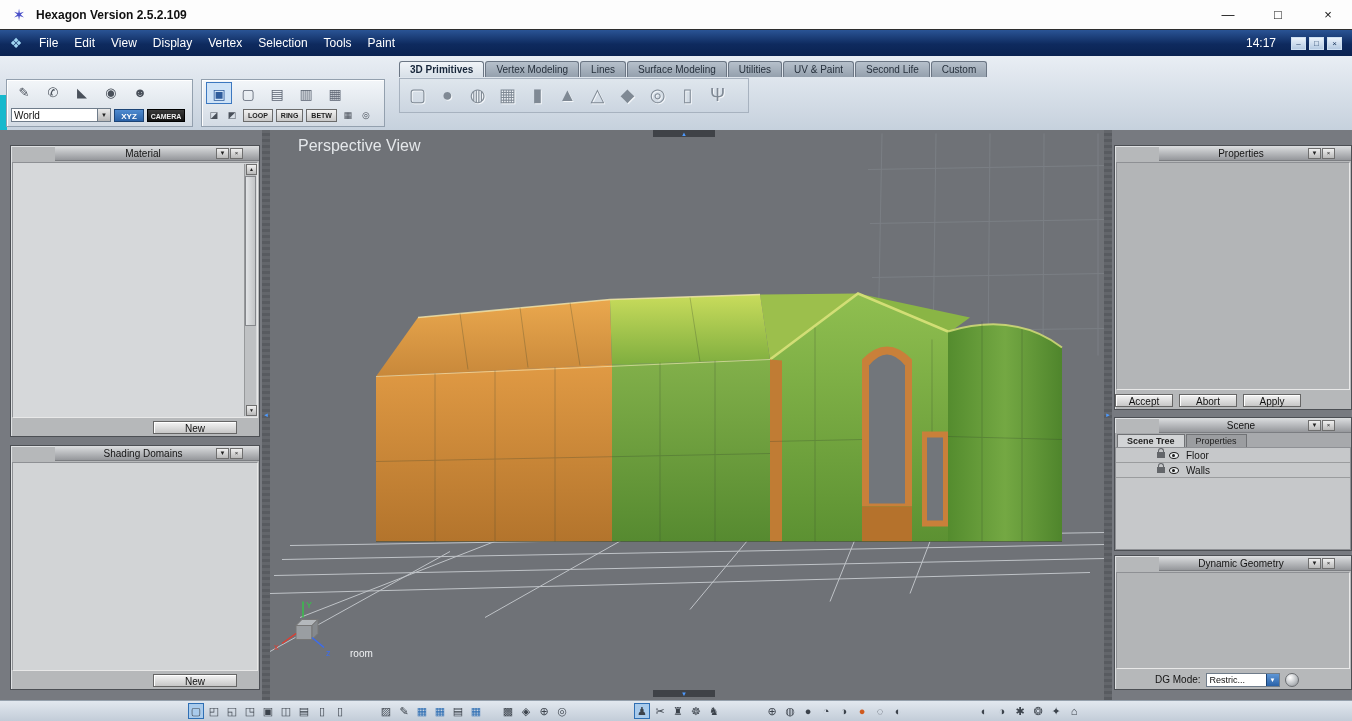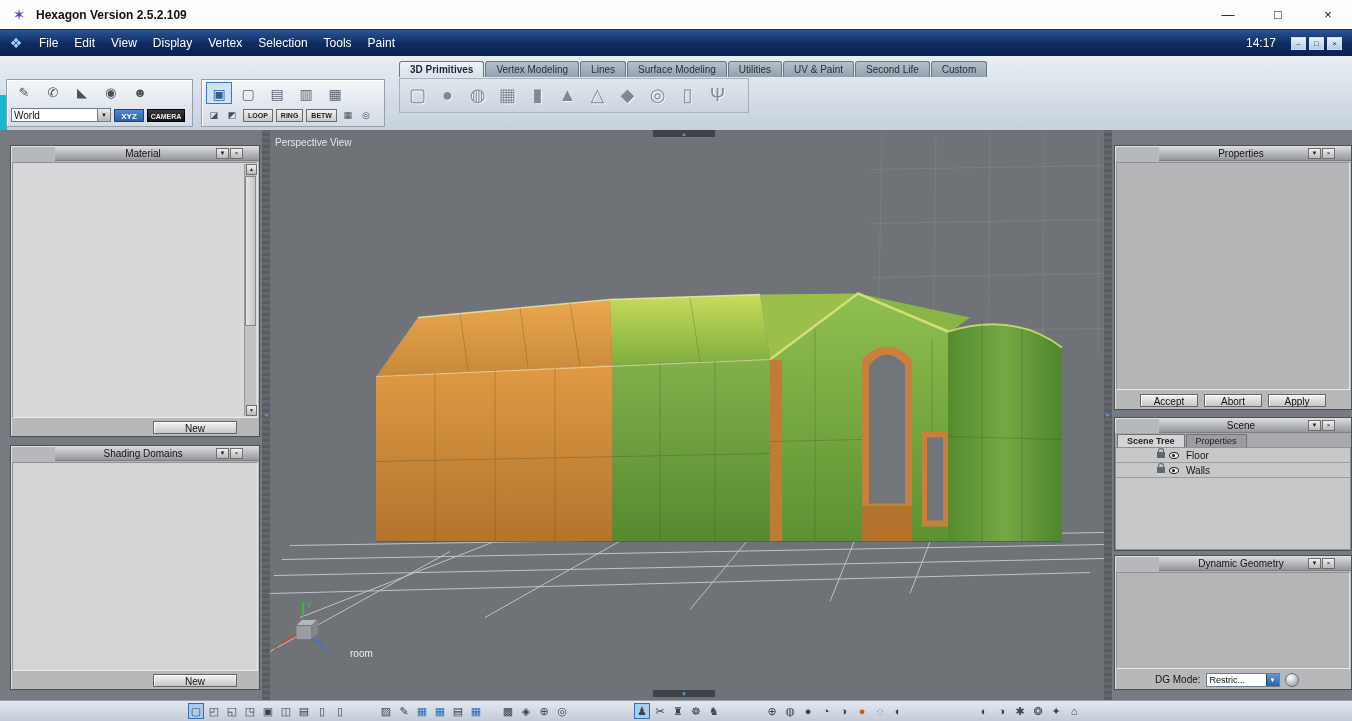--- a/index.html
+++ b/index.html
@@ -70,21 +70,21 @@
 .p-shading .pbody{background:#d2d4d6;}
 
 .scrollbar{position:absolute;top:1px;bottom:1px;right:1px;width:12px;background:#bfc1c3;border-left:1px solid #97999b;}
 .sb-up{position:absolute;top:0;left:0;width:11px;height:11px;}
 .sb-dn{position:absolute;bottom:0;left:0;width:11px;height:11px;}
 .sb-arrow{font-size:5px;line-height:9px;}
 .sb-thumb{position:absolute;top:12px;left:0;width:11px;height:150px;background:linear-gradient(90deg,#e2e4e6,#c2c4c6);border:1px solid #85878b;}
 
 .p-props{left:2px;top:15px;width:238px;height:265px;}
 .p-props .pbody{background:#b3b5b7;}
-.propfoot{flex:0 0 18px;display:flex;align-items:center;justify-content:center;gap:6px;}
+.propfoot{flex:0 0 18px;display:flex;align-items:center;justify-content:flex-start;gap:6px;}
 .propbtn{width:58px;height:13px;line-height:11px;}
 
 .p-scene{left:2px;top:287px;width:238px;height:134px;}
 .scene-tabs{display:flex;align-items:flex-end;height:14px;background:#a7a9ac;padding-left:2px;flex:0 0 auto;}
 .scene-tab{height:13px;padding:0 9px;font-size:9px;line-height:13px;color:#222;background:#9b9da0;border:1px solid #707275;border-bottom:none;margin-right:1px;}
 .scene-tab.active{background:#d2d4d6;font-weight:700;}
 .scene-tree{flex:1;background:#c6c8ca;border:1px solid #8e9094;position:relative;overflow:hidden;}
 .tree-row{height:15px;display:flex;align-items:center;padding-left:38px;border-bottom:1px solid #9a9c9e;}
 .lockbox,.eyebox{width:13px;height:12px;display:flex;align-items:center;justify-content:center;}
 .lock-icon{width:8px;height:6px;background:#63666a;position:relative;}
@@ -101,21 +101,21 @@
 .p-dg .pbody{background:#b3b5b7;}
 .dgfoot{flex:0 0 19px;display:flex;align-items:center;gap:5px;padding:0 8px 0 40px;}
 .dglabel{font-size:10px;color:#131313;}
 .dg-dd{display:flex;align-items:center;width:74px;height:14px;background:#fff;border:1px solid #6f7c8a;}
 .dg-dd .val{flex:1;font-size:9px;padding-left:3px;color:#111;white-space:nowrap;overflow:hidden;}
 .dg-dd .arrow{width:13px;height:12px;background:linear-gradient(#5e96d6,#2a62a8);border-left:1px solid #1c4476;font-size:6px;line-height:12px;text-align:center;color:#fff;}
 .dg-sphere{width:14px;height:14px;border-radius:50%;background:radial-gradient(circle at 35% 30%,#fff,#b9bdc1 60%,#84888c);border:1px solid #6a6d71;}
 
 
 .viewport{position:absolute;left:270px;top:0;width:834px;height:570px;background:#6f7277;overflow:hidden;}
-.vp-title{position:absolute;left:5px;top:7px;font-size:10px;color:#e4e7ea;z-index:3;}
+.vp-title{position:absolute;left:28px;top:7px;font-size:16px;color:#e4e7ea;z-index:3;}
 .vp-handle{position:absolute;left:383px;width:62px;height:7px;background:#3f4247;z-index:4;display:flex;align-items:center;justify-content:center;}
 .vp-handle span{font-size:6px;line-height:6px;color:#4d9aff;}
 .vph-top{top:0;}
 .vph-bot{bottom:3px;}
 svg text{font-family:"Liberation Sans",sans-serif;}
 
 
 .bottombar{position:absolute;left:0;top:700px;width:1352px;height:21px;background:linear-gradient(#e2e8ef,#c2ccd8);border-top:1px solid #95a0ac;display:flex;align-items:center;}
 .bgroup{display:flex;align-items:center;gap:2px;}
 .g-a{margin-left:188px;}

